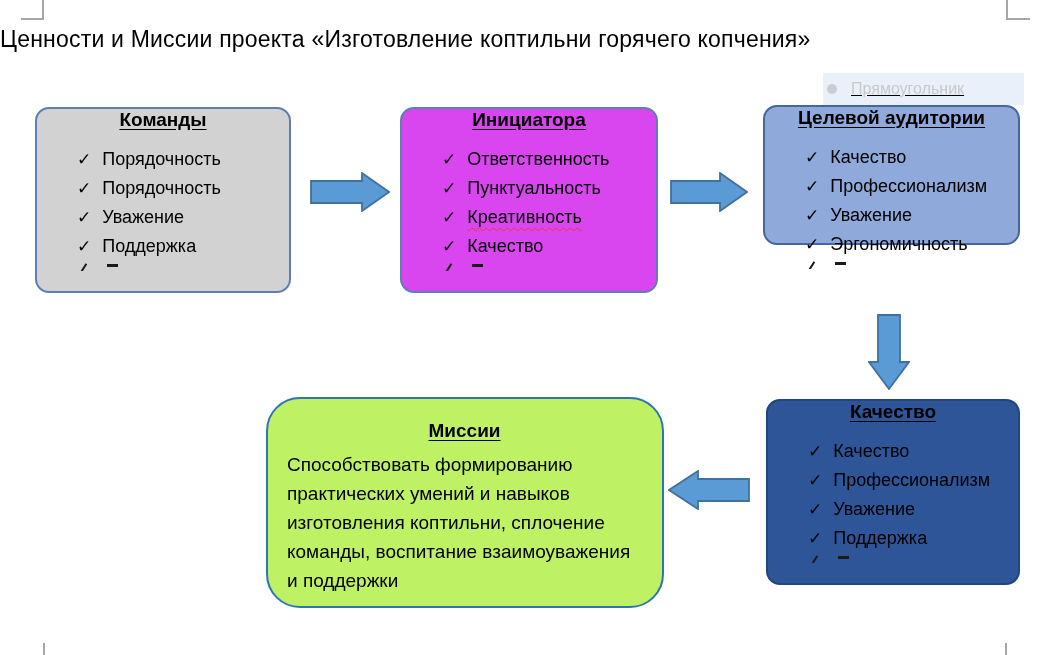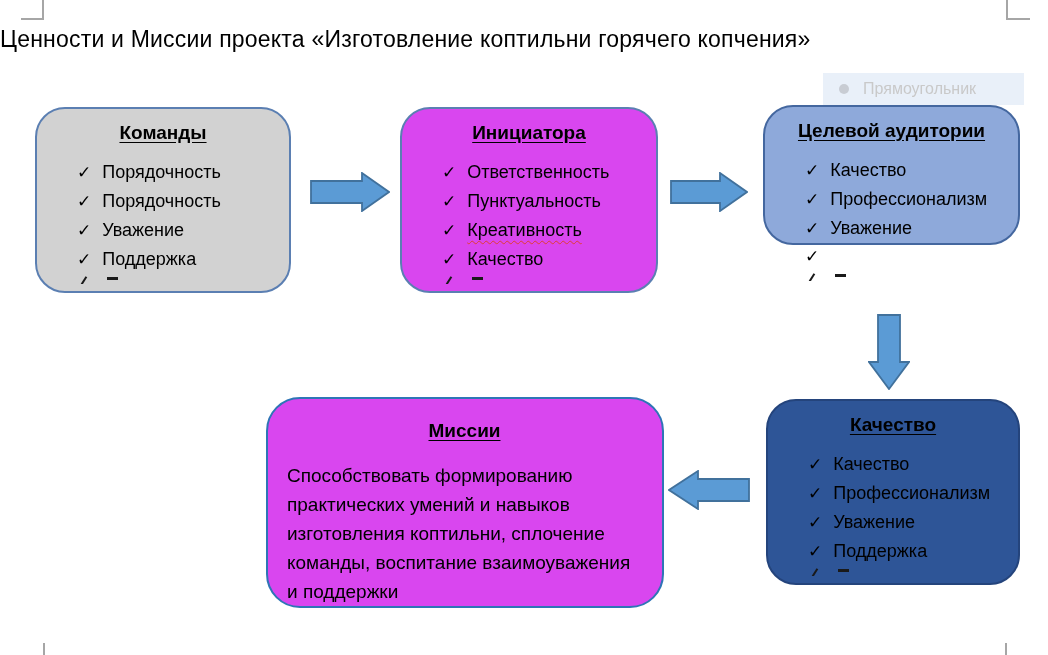--- a/index.html
+++ b/index.html
@@ -22,31 +22,31 @@
   .slide-title {
     position:absolute; top:26px; left:0; width:100%;
     text-align:left; font-size:23px; font-weight:400; color:#000;
     letter-spacing:0.2px;
   }
 
   
   .screen-tip {
     position:absolute; left:823px; top:73px; width:201px; height:32px;
     background:#e9f0f9; display:flex; align-items:center; gap:14px;
-    padding-left:16px;
+    padding-left:4px;
+    text-decoration:underline;
   }
   .screen-tip .dot {
     width:10px; height:10px; border-radius:50%; background:#c8ccd3;
   }
   .screen-tip .tip-label { font-size:16px; color:#c9c9c9; }
 
   
   .vbox {
-    position:absolute; border-radius:30px; border:2px solid #5b7fb2;
-    padding-top:13px;
+    position:absolute; border-radius:14px; border:2px solid #5b7fb2;
   }
   .vbox .vbox-title {
     text-align:center; font-size:19px; font-weight:700;
     text-decoration:underline; text-underline-offset:3px; color:#000;
   }
   .vbox ul { list-style:none; margin-top:14px; padding-left:40px; }
   .vbox li {
     display:flex; align-items:baseline; line-height:28px; font-size:18px; color:#000;
   }
   .vbox .chk { margin-right:11px; font-size:17px; }
@@ -66,29 +66,29 @@
   }
 
   .box-team      { left:35px;  top:107px; width:256px; height:186px; background:#d2d2d2; }
   .box-initiator { left:400px; top:107px; width:258px; height:186px; background:#d946ef; }
   .box-audience  { left:763px; top:105px; width:257px; height:140px; background:#8ea9da; border-color:#44679f; }
   .box-project   { left:766px; top:399px; width:254px; height:186px; background:#2e5597; border-color:#24447c; }
 
   
   .box-mission {
     position:absolute; left:266px; top:397px; width:398px; height:211px;
-    background:#d946ef; border:2px solid #2e75b6; border-radius:34px;
+    background:#bef264; border:2px solid #2e75b6; border-radius:34px;
     padding:21px 20px 0 19px;
   }
   .box-mission .vbox-title {
     text-align:center; font-size:19px; font-weight:700;
     text-decoration:underline; text-underline-offset:3px;
   }
   .box-mission .mission-body {
-    margin-top:19px; width:352px; font-size:19px; line-height:29px; color:#000;
+    margin-top:8px; width:352px; font-size:19px; line-height:29px; color:#000;
   }
 
   
   .arrow { position:absolute; }
   .arrow svg { display:block; }
 </style>
 </head>
 <body>
 
 <div class="page">
@@ -179,20 +179,21 @@
       <li>
           <span class="chk">✓</span>
           <span>Профессионализм</span>
         </li>
       <li>
           <span class="chk">✓</span>
           <span>Уважение</span>
         </li>
       <li>
           <span class="chk">✓</span>
+          <span>Эргономичность</span>
         </li>
       <li class="clipped-row">
           <span class="frag-check"></span>
           <span class="frag-dash"></span>
         </li>
     </ul>
   </div>
 
   <div class="arrow" style="left:868px; top:314px;">
     <svg width="42" height="76" viewBox="0 0 42 76">

